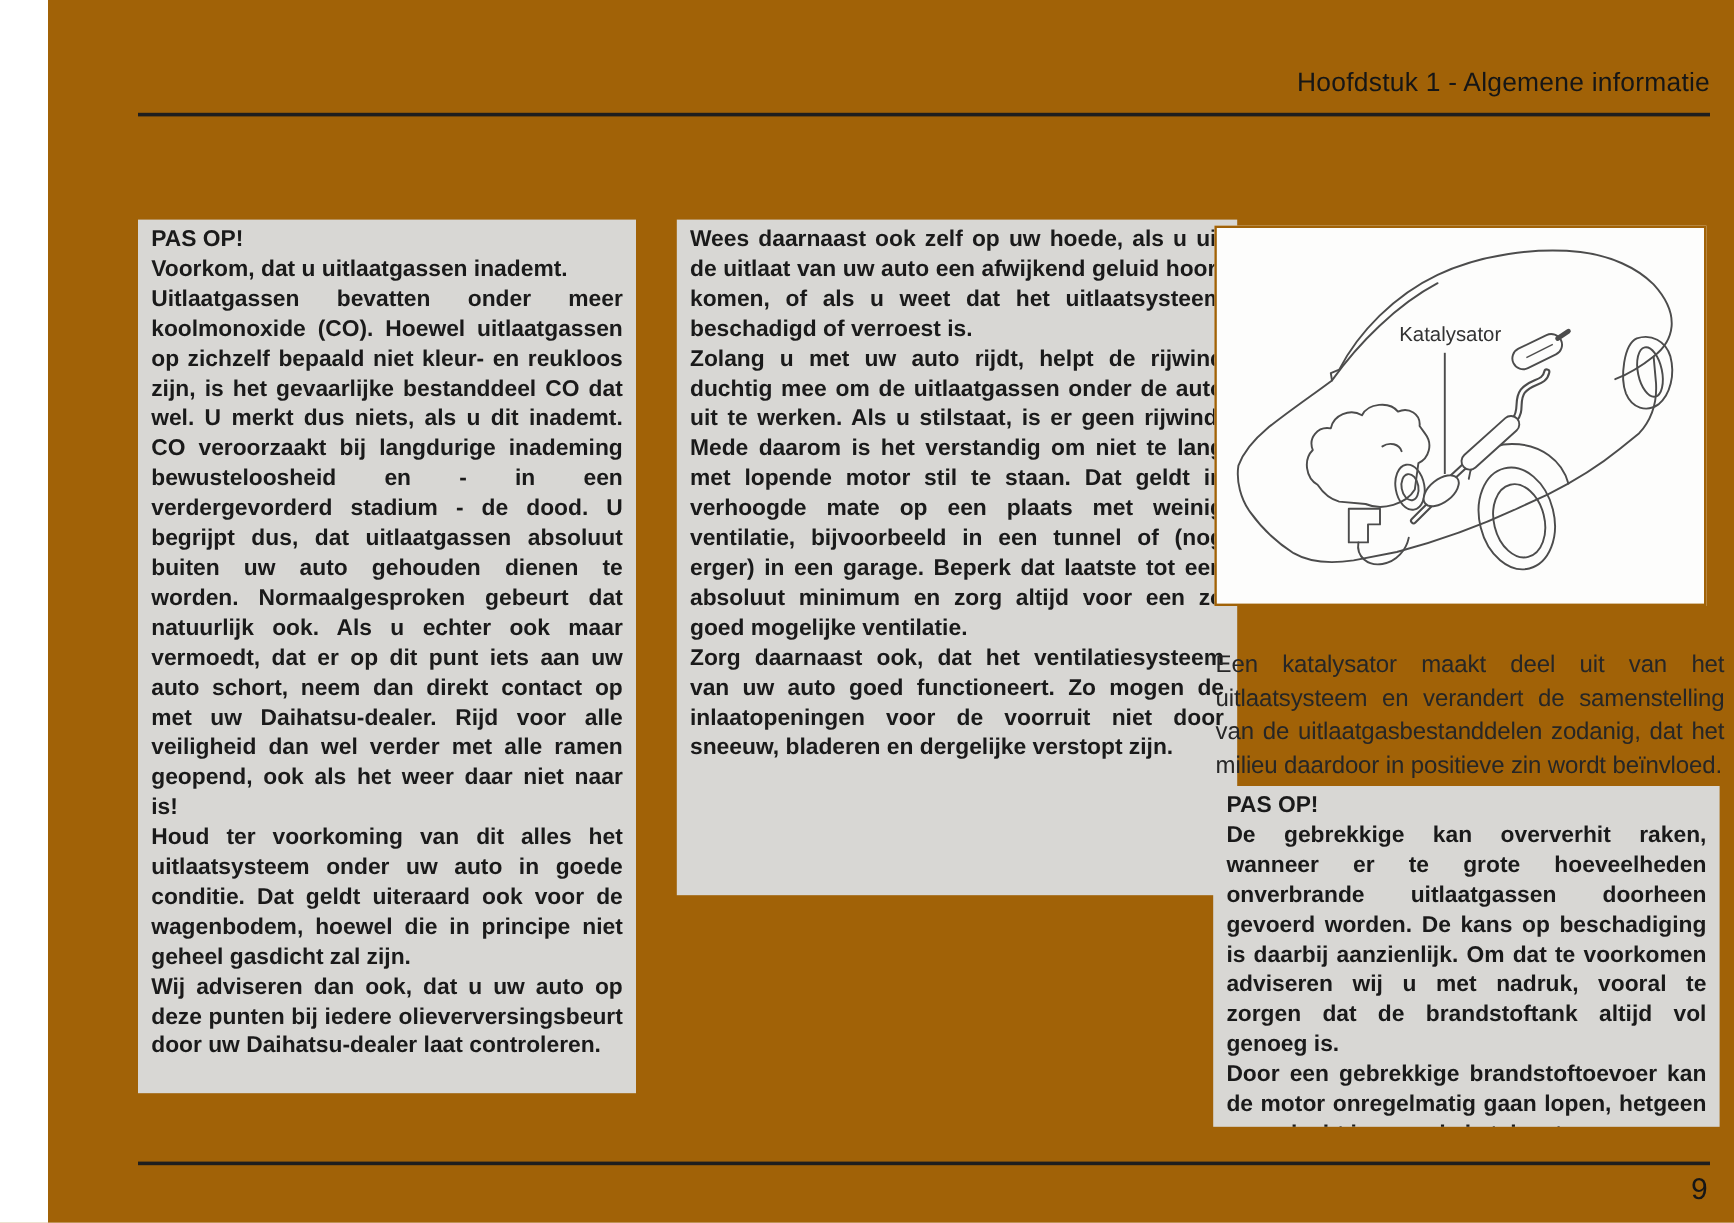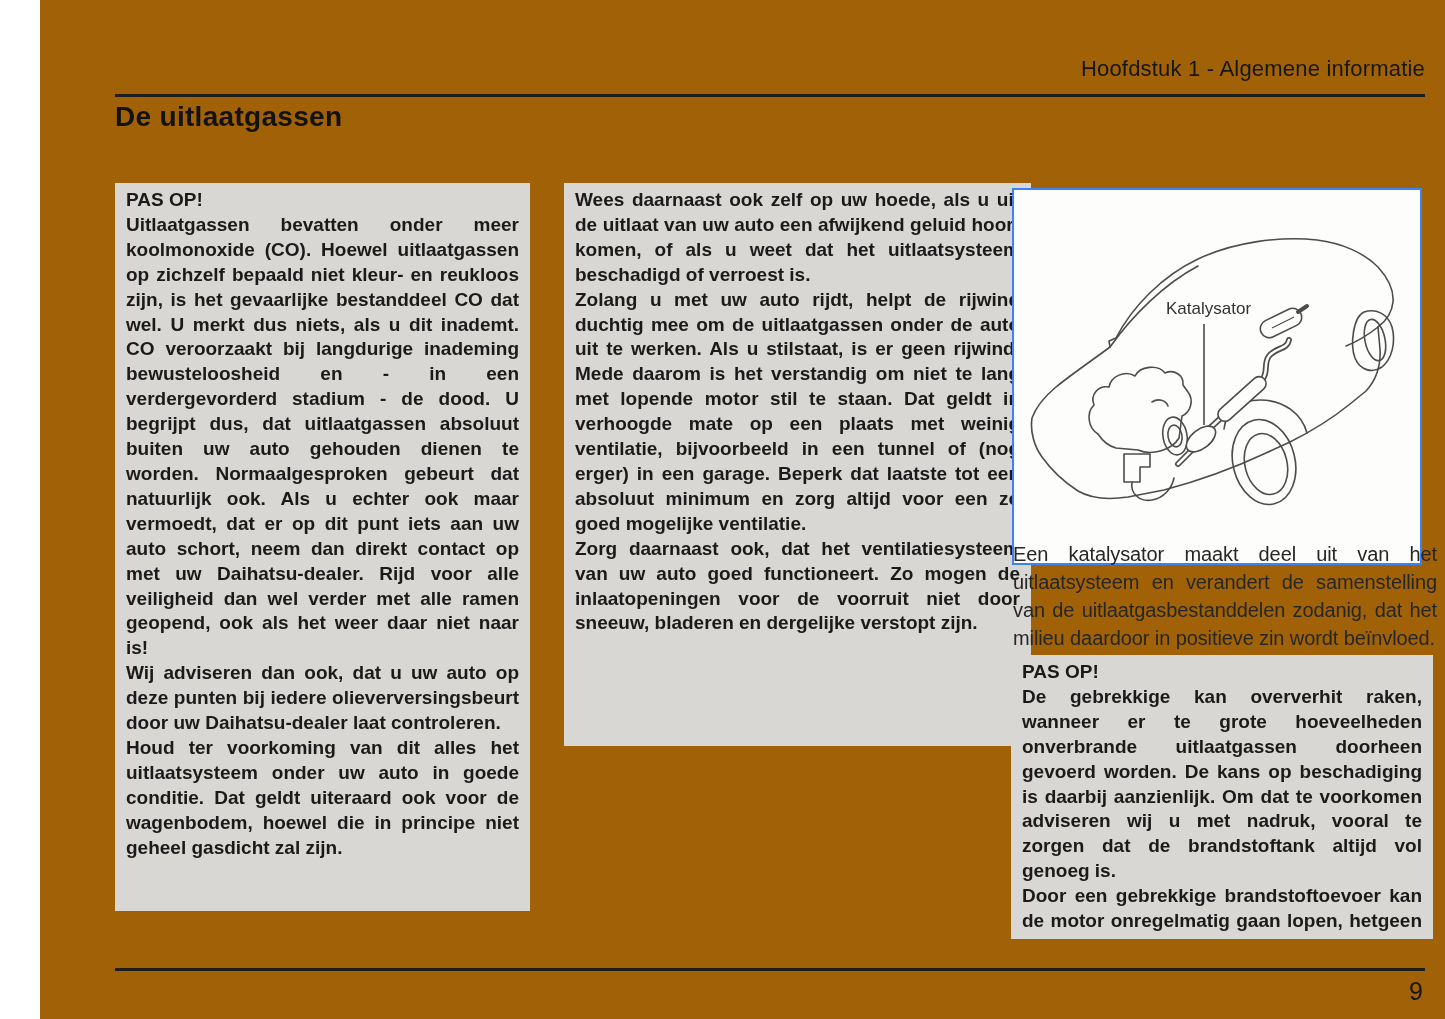--- a/index.html
+++ b/index.html
@@ -33,22 +33,22 @@
     font-size:19px;font-weight:bold;line-height:24.9px;
     text-align:justify;
     color:#1a1a1a;
     overflow:hidden;
   }
   .warn-box p{margin:0;}
   #box-left{left:75px;top:183px;width:415px;height:728px;}
   #box-mid{left:524px;top:183px;width:467px;height:563px;}
   #box-right{left:971px;top:655px;width:422px;height:284px;}
   .figure-box{
-    position:absolute;left:972px;top:188px;width:410px;height:377px;
-    border:2px solid #3b82f6;background:#fdfdfc;box-sizing:border-box;
+    position:absolute;left:972px;top:188px;width:410px;height:317px;
+    border:2px solid #a16207;background:#fdfdfc;box-sizing:border-box;
   }
   .figure-box svg{display:block;width:100%;height:100%;}
   .fig-label{
     font-family:"Liberation Sans", sans-serif;
     font-size:17px;fill:#333;
   }
   .intro-text{
     position:absolute;left:973px;top:540px;width:424px;
     font-size:20px;line-height:28px;color:#262626;
     text-align:justify;letter-spacing:-0.1px;
@@ -59,27 +59,27 @@
   }
 </style>
 </head>
 <body>
 
 <div class="page">
 
   <div class="header-text">Hoofdstuk 1 - Algemene informatie</div>
   <div class="rule rule-top"></div>
 
-  <div class="col-heading heading-left">De uitlaatgassen</div>
 
   <div class="warn-box" id="box-left">
     <p>PAS OP!</p>
+    <p>Voorkom, dat u uitlaatgassen inademt.</p>
     <p>Uitlaatgassen bevatten onder meer koolmonoxide (CO). Hoewel uitlaatgassen op zichzelf bepaald niet kleur- en reukloos zijn, is het gevaarlijke bestanddeel CO dat wel. U merkt dus niets, als u dit inademt. CO veroorzaakt bij langdurige inademing bewusteloosheid en - in een verdergevorderd stadium - de dood. U begrijpt dus, dat uitlaatgassen absoluut buiten uw auto gehouden dienen te worden. Normaalgesproken gebeurt dat natuurlijk ook. Als u echter ook maar vermoedt, dat er op dit punt iets aan uw auto schort, neem dan direkt contact op met uw Daihatsu-dealer. Rijd voor alle veiligheid dan wel verder met alle ramen geopend, ook als het weer daar niet naar is!</p>
+    <p>Houd ter voorkoming van dit alles het uitlaatsysteem onder uw auto in goede conditie. Dat geldt uiteraard ook voor de wagenbodem, hoewel die in principe niet geheel gasdicht zal zijn.</p>
     <p>Wij adviseren dan ook, dat u uw auto op deze punten bij iedere olieverversingsbeurt door uw Daihatsu-dealer laat controleren.</p>
-    <p>Houd ter voorkoming van dit alles het uitlaatsysteem onder uw auto in goede conditie. Dat geldt uiteraard ook voor de wagenbodem, hoewel die in principe niet geheel gasdicht zal zijn.</p>
   </div>
 
   <div class="warn-box" id="box-mid">
     <p>Wees daarnaast ook zelf op uw hoede, als u uit de uitlaat van uw auto een afwijkend geluid hoort komen, of als u weet dat het uitlaatsysteem beschadigd of verroest is.</p>
     <p>Zolang u met uw auto rijdt, helpt de rijwind duchtig mee om de uitlaatgassen onder de auto uit te werken. Als u stilstaat, is er geen rijwind. Mede daarom is het verstandig om niet te lang met lopende motor stil te staan. Dat geldt in verhoogde mate op een plaats met weinig ventilatie, bijvoorbeeld in een tunnel of (nog erger) in een garage. Beperk dat laatste tot een absoluut minimum en zorg altijd voor een zo goed mogelijke ventilatie.</p>
     <p>Zorg daarnaast ook, dat het ventilatiesysteem van uw auto goed functioneert. Zo mogen de inlaatopeningen voor de voorruit niet door sneeuw, bladeren en dergelijke verstopt zijn.</p>
   </div>
 
   <div class="figure-box">
     <svg viewBox="0 0 406 313">

